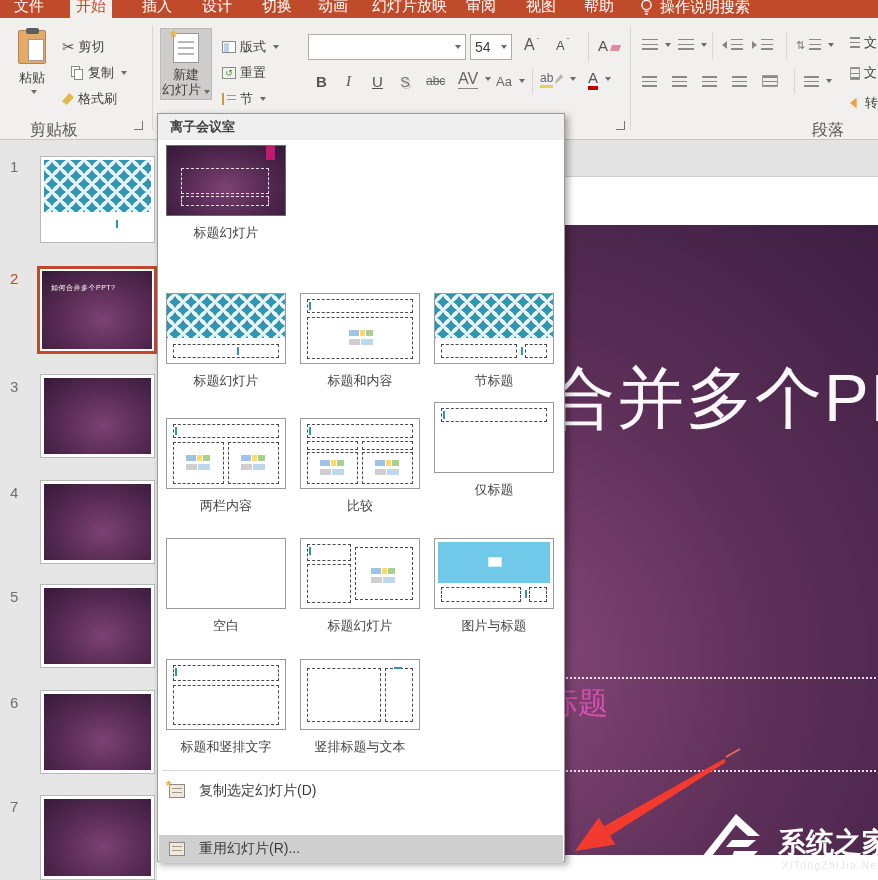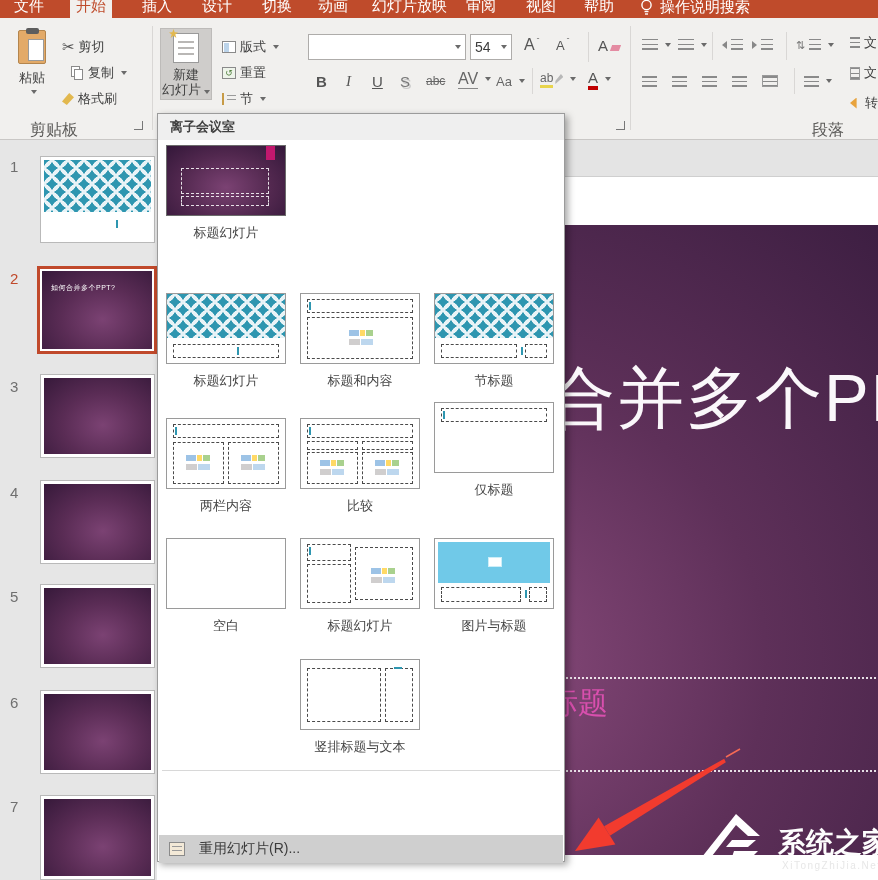--- a/index.html
+++ b/index.html
@@ -422,30 +422,44 @@
           <div style="position:absolute;left:3px;top:3px;width:112px;height:41px;background:#70c9e8">
           <span style="position:absolute;left:50px;top:15px;width:14px;height:10px;background:#fff;box-shadow:inset 0 0 0 1px #cdeef8;"></span>
           </div>
         <div class="dash" style="left:6px;top:48px;width:80px;height:15px"></div>
         <span class="tmark" style="left:90px;top:51px"></span>
         <div class="dash" style="left:94px;top:48px;width:18px;height:15px"></div>
         </div>
       <span class="llabel">图片与标题</span>
     </div>
 
+    <div class="lcell" style="left:6px;top:545px">
+      <div class="lt">
+          <div class="dash" style="left:6px;top:5px;width:106px;height:16px"></div>
+        <span class="tmark" style="left:8px;top:8px"></span>
+        <div class="dash" style="left:6px;top:25px;width:106px;height:40px"></div>
+        </div>
+      <span class="llabel">标题和竖排文字</span>
+    </div>
     <div class="lcell" style="left:140px;top:545px">
       <div class="lt">
           <div class="dash" style="left:6px;top:8px;width:74px;height:54px"></div>
         <div class="dash" style="left:84px;top:8px;width:28px;height:54px"></div>
         <span class="tmark" style="left:96px;top:4px;transform:rotate(90deg)"></span>
         </div>
       <span class="llabel">竖排标题与文本</span>
     </div>
 
     <div style="position:absolute;left:4px;right:4px;top:656px;border-top:1px solid #d8d8d8"></div>
+    <div class="mcmd" style="top:663px">
+      <span class="mico">
+          <span class="star" style="left:-5px;top:-5px;width:7px;height:7px"></span>
+        </span>
+      <span>复制选定幻灯片(D)</span>
+    </div>
     <div class="mcmd hl" style="top:721px;height:28px">
       <span class="mico"></span>
       <span>重用幻灯片(R)...</span>
     </div>
   </div>
 
   <svg class="arrow" viewBox="0 0 878 880">
     <polygon points="724.2,758.7 604.1,826.3 609.9,835.7 725.8,762.3" fill="#f23b2e"></polygon>
     <polygon points="575,851 598.6,817.4 615.4,844.6" fill="#f23b2e"></polygon>
     <line x1="726" y1="757" x2="740" y2="749" stroke="#f56a55" stroke-width="1.5"></line>

